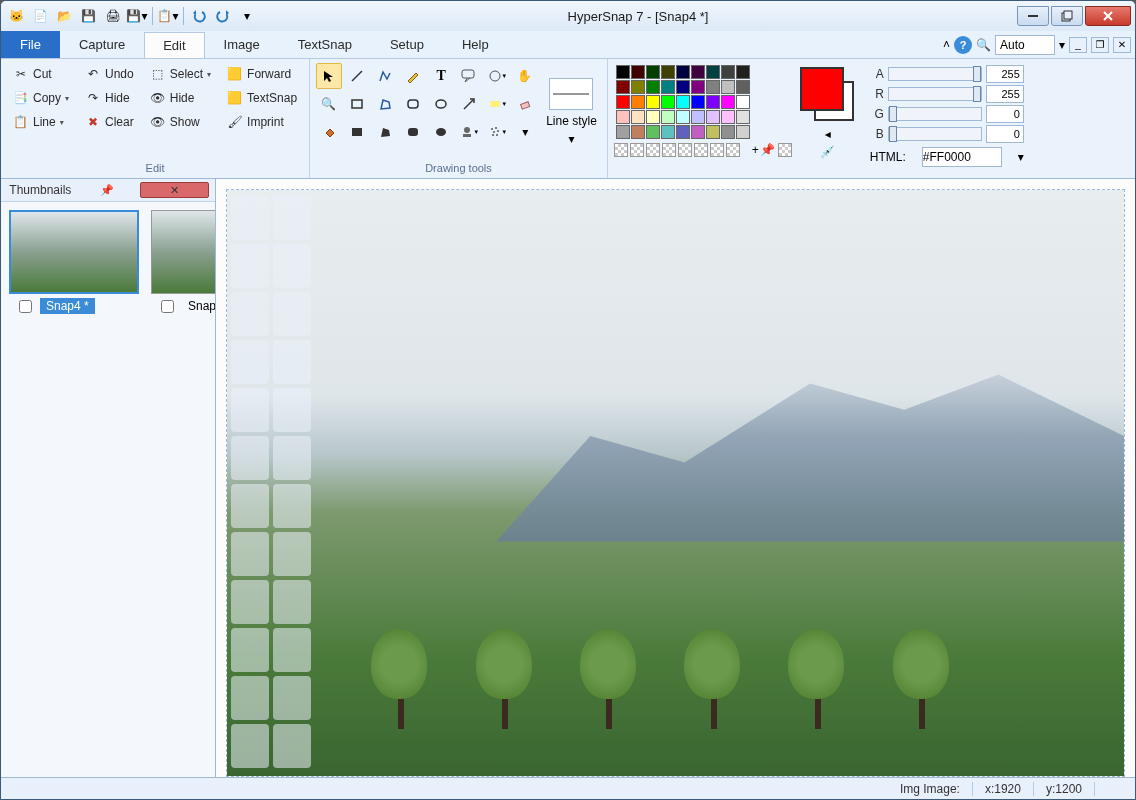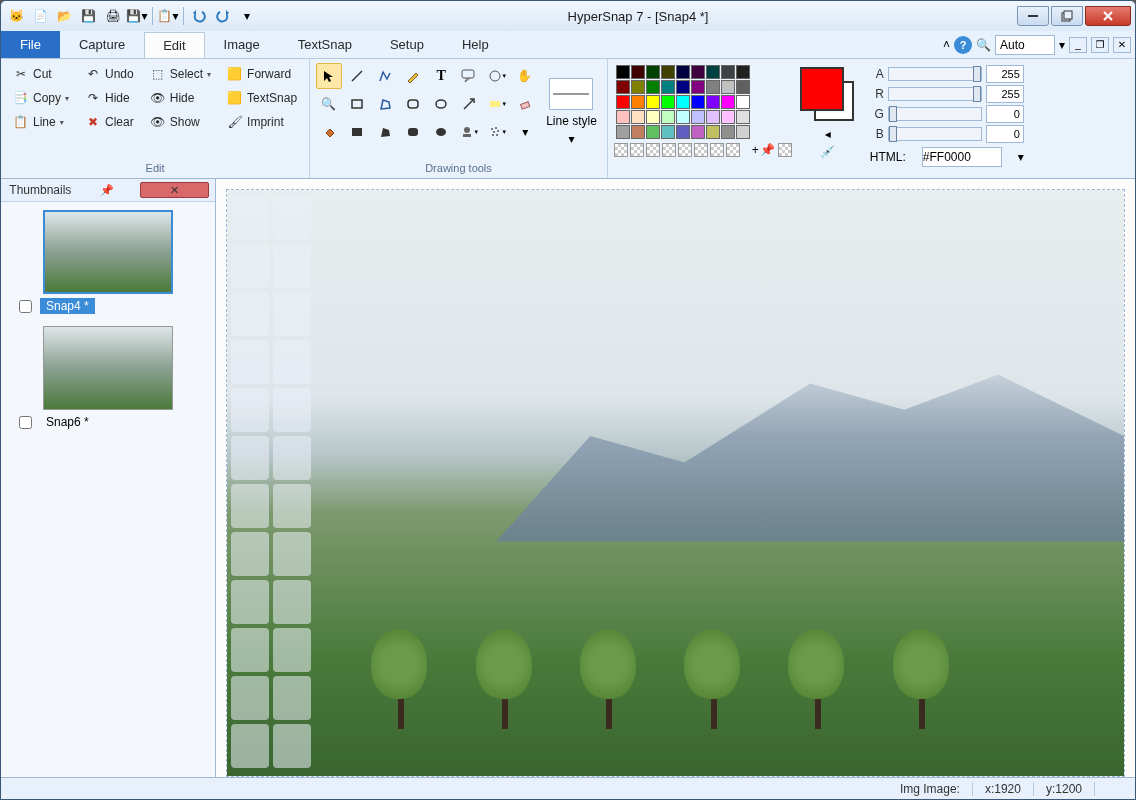--- a/index.html
+++ b/index.html
@@ -50,21 +50,21 @@
 .htmlinput{width:80px;height:20px;border:1px solid #9fb8d6;background:#fff;padding:0 0;font-size:12px;}
 .recents{display:flex;gap:2px;padding-top:2px;}
 .recent-sw{width:14px;height:14px;border:1px solid #999;background:repeating-conic-gradient(#ccc 0 25%,#fff 0 50%) 0 0/6px 6px;}
 
 .mainarea{flex:1;display:flex;overflow:hidden;background:#fff;}
 .thumbs{width:215px;background:#f4f8fc;border-right:1px solid #9fb8d6;display:flex;flex-direction:column;}
 .thumbs-hdr{display:flex;align-items:center;padding:3px 6px;background:#e8f0fb;border-bottom:1px solid #c0d3e8;}
 .thumbs-hdr span{flex:1;color:#333;text-align:center;}
 .pinbtn,.thclose{width:16px;height:16px;display:inline-flex;align-items:center;justify-content:center;cursor:pointer;font-size:11px;}
 .thclose{background:#d9686a;color:#fff;border:1px solid #9a3a3a;border-radius:2px;}
-.thumbs-body{padding:8px;display:flex;flex-direction:column;gap:12px;overflow:auto;}
+.thumbs-body{padding:8px;display:flex;gap:12px;overflow:auto;}
 .thumb-item{display:flex;flex-direction:column;align-items:center;gap:4px;}
 .thumb-img{width:130px;height:84px;border:1px solid #999;background:#dde;position:relative;}
 .thumb-img.sel{border:2px solid #3a8bd8;}
 .thumb-lbl{font-size:12px;padding:1px 6px;}
 .thumb-lbl.sel{background:#3a8bd8;color:#fff;}
 .thumb-chk{align-self:flex-start;margin-left:10px;display:flex;gap:8px;align-items:center;}
 
 .canvaswrap{flex:1;background:#fcfcfc;position:relative;overflow:hidden;}
 .canvas{position:absolute;top:10px;left:10px;right:10px;bottom:0;border:1px dashed #9fb8d6;overflow:hidden;}
 .scene{width:100%;height:100%;position:relative;background:linear-gradient(to bottom,#e8edef 0%,#dfe6ea 35%,#b8c7cb 45%,#7d9a6f 55%,#4a7a3a 80%,#3a6530 100%);}

